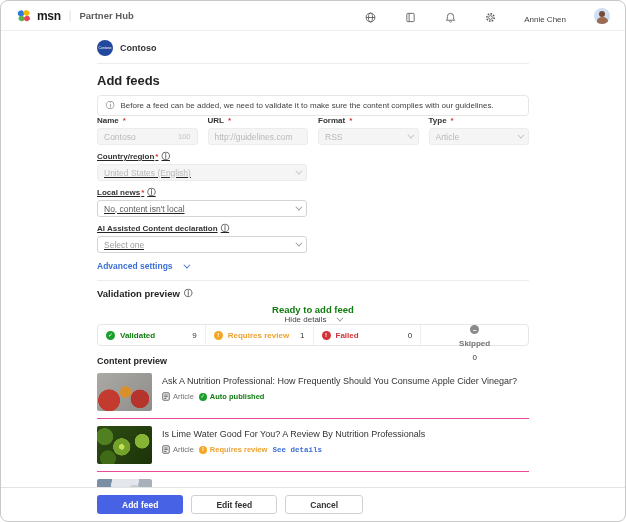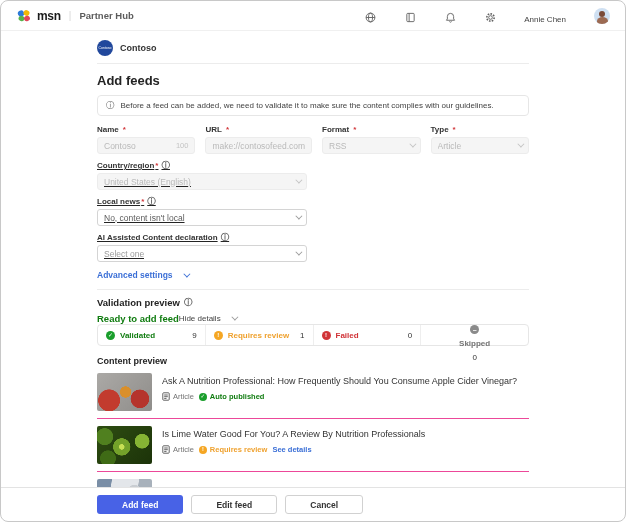--- a/index.html
+++ b/index.html
@@ -34,21 +34,21 @@
   .hdiv { border-bottom:1px solid #ececec; margin-top:7px; }
 
   .page-title { font-size:13px; font-weight:700; color:#242424; margin-top:9px; }
 
   .banner { margin-top:7px; border:1px solid #e6e6e6; border-radius:4px; min-height:21px;
             display:flex; align-items:center; gap:6px; padding:4px 8px; }
   .banner-text { font-size:8px; color:#424242; }
   .info-i { font-size:8.5px; color:#616161; line-height:1; }
 
   
-  .form-row4 { display:grid; grid-template-columns:repeat(4,1fr); gap:10px; margin-top:9px; }
+  .form-row4 { display:grid; grid-template-columns:repeat(4,1fr); gap:10px; margin-top:0; }
   .fgroup { display:flex; flex-direction:column; }
   .flabel { font-size:8px; font-weight:600; color:#333; margin-bottom:3px; display:flex; align-items:center; gap:3px; }
   .req::after { content:"*"; color:#d13438; margin-left:1px; }
   .control { height:17px; border-radius:3px; font-size:8.5px; display:flex; align-items:center;
              padding:0 6px; justify-content:space-between; }
   .control .val { white-space:nowrap; overflow:hidden; text-overflow:ellipsis; }
   .disabled { background:#f5f5f5; border:1px solid #ececec; color:#b9b9b9; }
   .enabled  { background:#fff; border:1px solid #d4d4d4; color:#5c5c5c; cursor:pointer; }
   .counter { font-size:7.5px; color:#c4c4c4; }
   .chev { width:5px; height:5px; border-right:1px solid #9a9a9a; border-bottom:1px solid #9a9a9a;
@@ -56,21 +56,21 @@
   .disabled .chev { border-color:#c4c4c4; }
   .half { width:210px; margin-top:7px;text-decoration:underline; }
 
   .adv-link { margin-top:8px; display:inline-flex; align-items:center; gap:4px;
               font-size:8.5px; font-weight:600; color:#3b6fd6; cursor:pointer; }
   .adv-link .chev { border-color:#3b6fd6; }
 
   
   .sec-title { font-size:9.5px; font-weight:700; color:#242424; margin-top:7px;
                display:flex; align-items:center; gap:4px; }
-  .ready-row { display:flex; align-items:center; margin-top:5px; }
+  .ready-row { display:flex; align-items:center; justify-content:space-between; margin-top:5px;flex-direction:column; }
   .ready { font-size:9.5px; font-weight:700; color:#107c10; }
   .hide-details { font-size:8px; color:#424242; display:inline-flex; align-items:center; gap:4px; cursor:pointer; }
 
   .stats { border:1px solid #e6e6e6; border-radius:4px; height:22px; display:flex; }
   .stat { flex:1; display:flex; align-items:center; gap:5px; padding:0 8px; border-right:1px solid #eee; }
   .stat:last-child { border-right:none;flex-direction:column; }
   .stat .slabel { font-size:8px; font-weight:600; flex:1; }
   .stat .scount { font-size:8px; color:#333; }
   .badge { width:9px; height:9px; border-radius:50%; color:#fff; font-size:6px; font-weight:700;
            display:inline-flex; align-items:center; justify-content:center; flex:0 0 auto; line-height:1; }
@@ -102,21 +102,21 @@
       linear-gradient(135deg,#2e4d12,#1c3309); }
   .thumb-person {
     background:
       radial-gradient(circle at 68% 35%, #c9cdd2 0 16%, transparent 17%),
       linear-gradient(100deg,#7a8ea6 0 24%, #e3e6ea 25% 68%, #a8b1bb 69%); }
   .pbody { flex:1; padding-top:3px; }
   .ptitle { font-size:9px; color:#333; }
   .pmeta { display:flex; align-items:center; gap:5px; margin-top:6px; }
   .ptype { font-size:7.5px; color:#737373; display:inline-flex; align-items:center; gap:3px; }
   .pstatus { font-size:7.5px; font-weight:600; display:inline-flex; align-items:center; gap:3px; }
-  .see-details { font-size:7.5px; font-weight:600; color:#3b6fd6; cursor:pointer; }
+  .see-details { font-size:7.5px; font-weight:600; color:#3b6fd6; cursor:pointer;font-family:Liberation Mono, monospace; }
   .badge-s { width:8px; height:8px; font-size:5.5px; }
 
   
   .footer { flex:0 0 auto; height:34px; border-top:1px solid #e3e3e3; display:flex; align-items:center; }
   .footer .col { display:flex; gap:8px; }
   .btn { height:19px; padding:0 24px; border-radius:3px; font-size:8.5px; font-weight:600;
          display:inline-flex; align-items:center; cursor:pointer; border:1px solid transparent;
          font-family:inherit; }
   .btn-primary { background:#4862e6; color:#fff; }
   .btn-outline { background:#fff; border-color:#d1d1d1; color:#333; }
@@ -193,21 +193,21 @@
         <div class="fgroup">
           <span class="flabel req">Name</span>
           <div class="control disabled">
             <span class="val">Contoso</span>
             <span class="counter">100</span>
           </div>
         </div>
         <div class="fgroup">
           <span class="flabel req">URL</span>
           <div class="control disabled">
-            <span class="val">make://contosofeed.com</span>
+            <span class="val">http://guidelines.com</span>
           </div>
         </div>
         <div class="fgroup">
           <span class="flabel req">Format</span>
           <div class="control disabled">
             <span class="val">RSS</span>
             <span class="chev"></span>
           </div>
         </div>
         <div class="fgroup">

